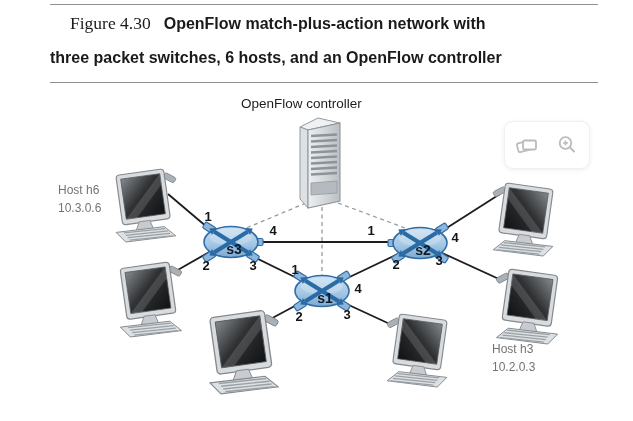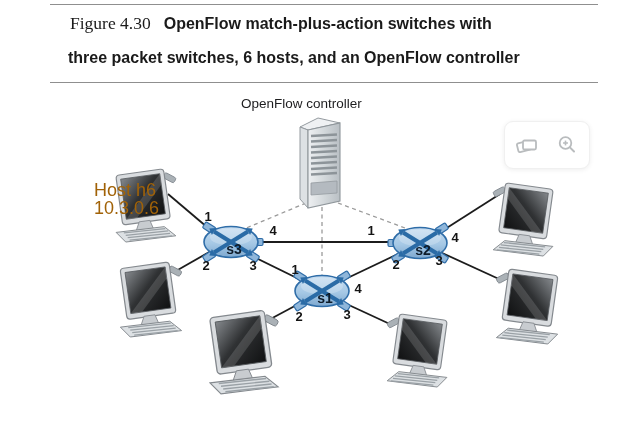--- a/index.html
+++ b/index.html
@@ -7,23 +7,23 @@
         font-family:"Liberation Sans",sans-serif;color:#1c1c1e;}
   
   .caption{position:absolute;left:50px;top:0;width:550px;}
   .rule{position:absolute;left:0;width:548px;height:0;border-top:1px solid #8f8f8f;}
   .rule-top{top:4px;}
   .rule-bottom{top:82px;}
   .cap-line1{position:absolute;left:0;top:13px;white-space:nowrap;}
   .cap-fig{font-family:"Liberation Serif",serif;font-size:17.5px;font-weight:500;color:#1a1a1a;margin-left:20px;}
   .cap-bold{font-family:"Liberation Sans",sans-serif;font-size:16px;font-weight:bold;color:#1a1a1a;margin-left:13px;}
   .cap-line2{position:absolute;left:0;top:49px;white-space:nowrap;
-             font-size:16px;font-weight:bold;color:#1a1a1a;margin-left:18px;}
-  
-  .node-label{position:absolute;font-size:18px;line-height:17.5px;color:#a16207;margin-left:36px;}
+             font-size:16px;font-weight:bold;color:#1a1a1a;}
+  
+  .node-label{position:absolute;font-size:12px;line-height:17.5px;color:#737373;}
   .controller-label{position:absolute;left:241px;top:96px;width:145px;
                     font-size:13.5px;color:#1d1d1f;}
   .port-num{position:absolute;transform:translate(-50%,-50%);font-size:13px;font-weight:600;color:#141414;}
   .swlabel{font:bold 14px "Liberation Sans",sans-serif;}
   
   .art{position:absolute;}
   .mirror{transform:scaleX(-1);}
   
   .tool-card{position:absolute;left:504px;top:121px;width:84px;height:46px;background:#ffffff;
              border:1px solid #f0f0f0;border-radius:9px;box-shadow:0 1px 5px rgba(0,0,0,0.07);
@@ -79,21 +79,21 @@
         <line x1="17" y1="56" x2="43" y2="54.5" stroke="#8d9499" stroke-width="2.4"></line>
         <line x1="17" y1="61.5" x2="43" y2="60" stroke="#8d9499" stroke-width="2.4"></line>
         <polygon points="17,70 43,68 43,80 17,82" fill="#b4bac0" stroke="#949a9f" stroke-width="0.8"></polygon>
       </symbol>
     </defs>
   </svg>
 
   <div class="caption">
     <div class="rule rule-top"></div>
     <div class="cap-line1">
-      <span class="cap-fig">Figure 4.30</span><span class="cap-bold">OpenFlow match-plus-action switches with</span>
+      <span class="cap-fig">Figure 4.30</span><span class="cap-bold">OpenFlow match-plus-action network with</span>
     </div>
     <div class="cap-line2">three packet switches, 6 hosts, and an OpenFlow controller</div>
     <div class="rule rule-bottom"></div>
   </div>
 
   <svg class="art" style="left:0;top:0" width="633" height="421" viewBox="0 0 633 421">
 
     <line x1="306" y1="203" x2="244" y2="229" stroke="#9a9a9a" stroke-width="1.3" stroke-dasharray="4 3.5"></line>
     <line x1="322" y1="207" x2="322" y2="276" stroke="#9a9a9a" stroke-width="1.3" stroke-dasharray="4 3.5"></line>
     <line x1="338" y1="203" x2="405" y2="228" stroke="#9a9a9a" stroke-width="1.3" stroke-dasharray="4 3.5"></line>
@@ -222,14 +222,18 @@
       <use href="#pc"></use>
     </svg>
   <svg class="art mirror" style="left:383px;top:311px" width="70" height="77">
       <use href="#pc"></use>
     </svg>
 
   <div class="node-label" style="left:58px;top:182px">
     <div>Host h6</div>
     <div>10.3.0.6</div>
   </div>
+  <div class="node-label" style="left:492px;top:341px">
+    <div>Host h3</div>
+    <div>10.2.0.3</div>
+  </div>
 
 </div>
 
 </body></html>

